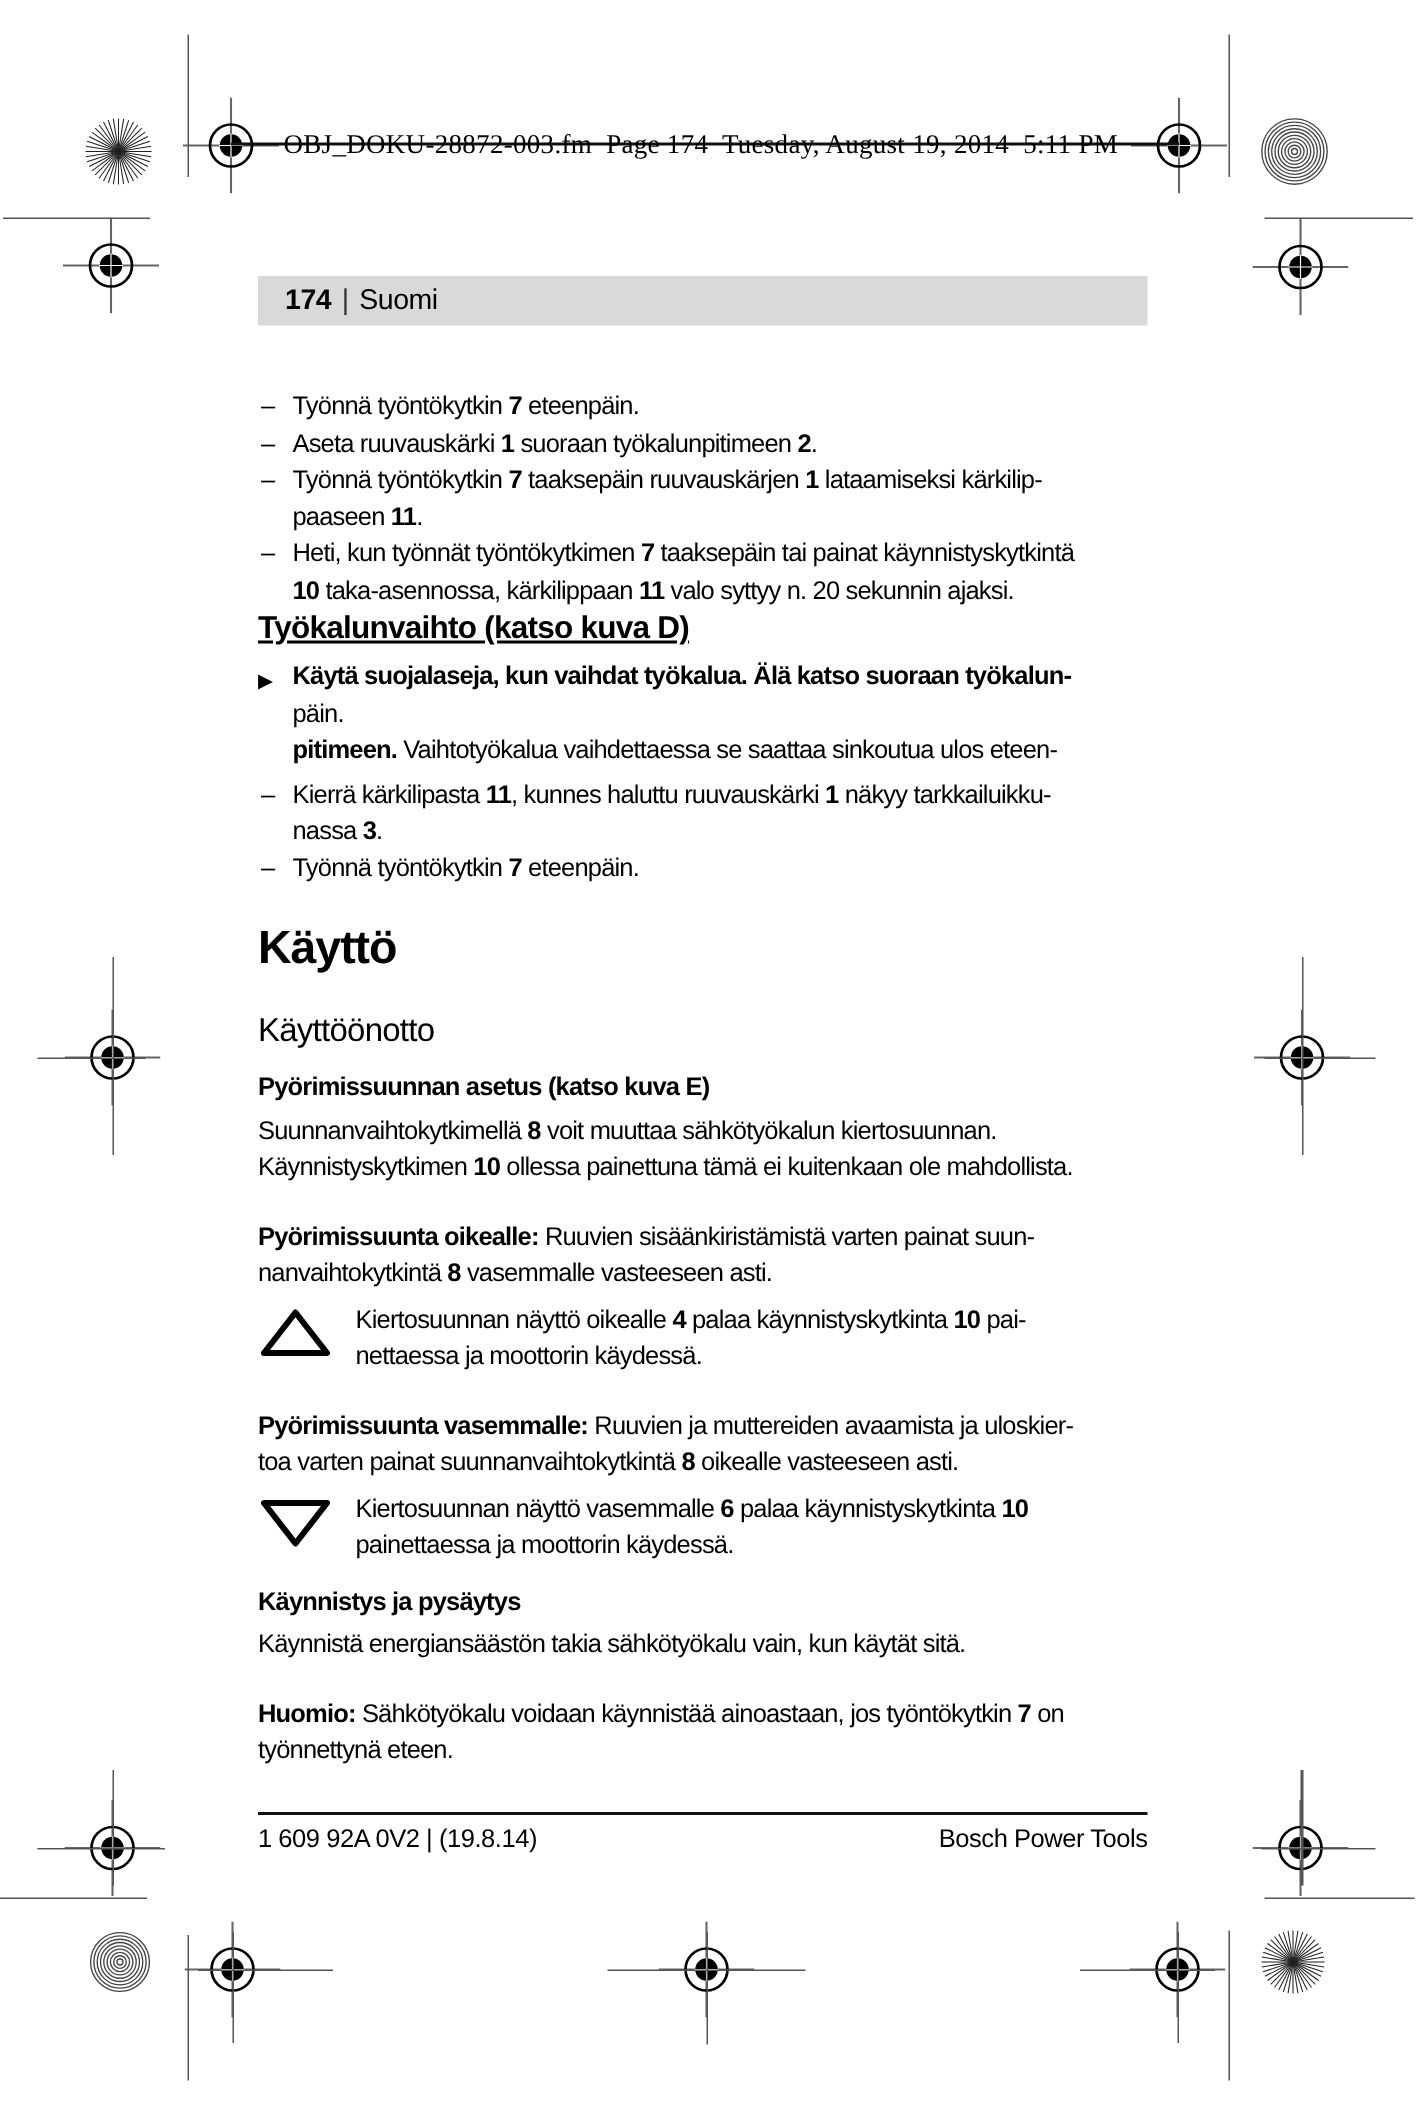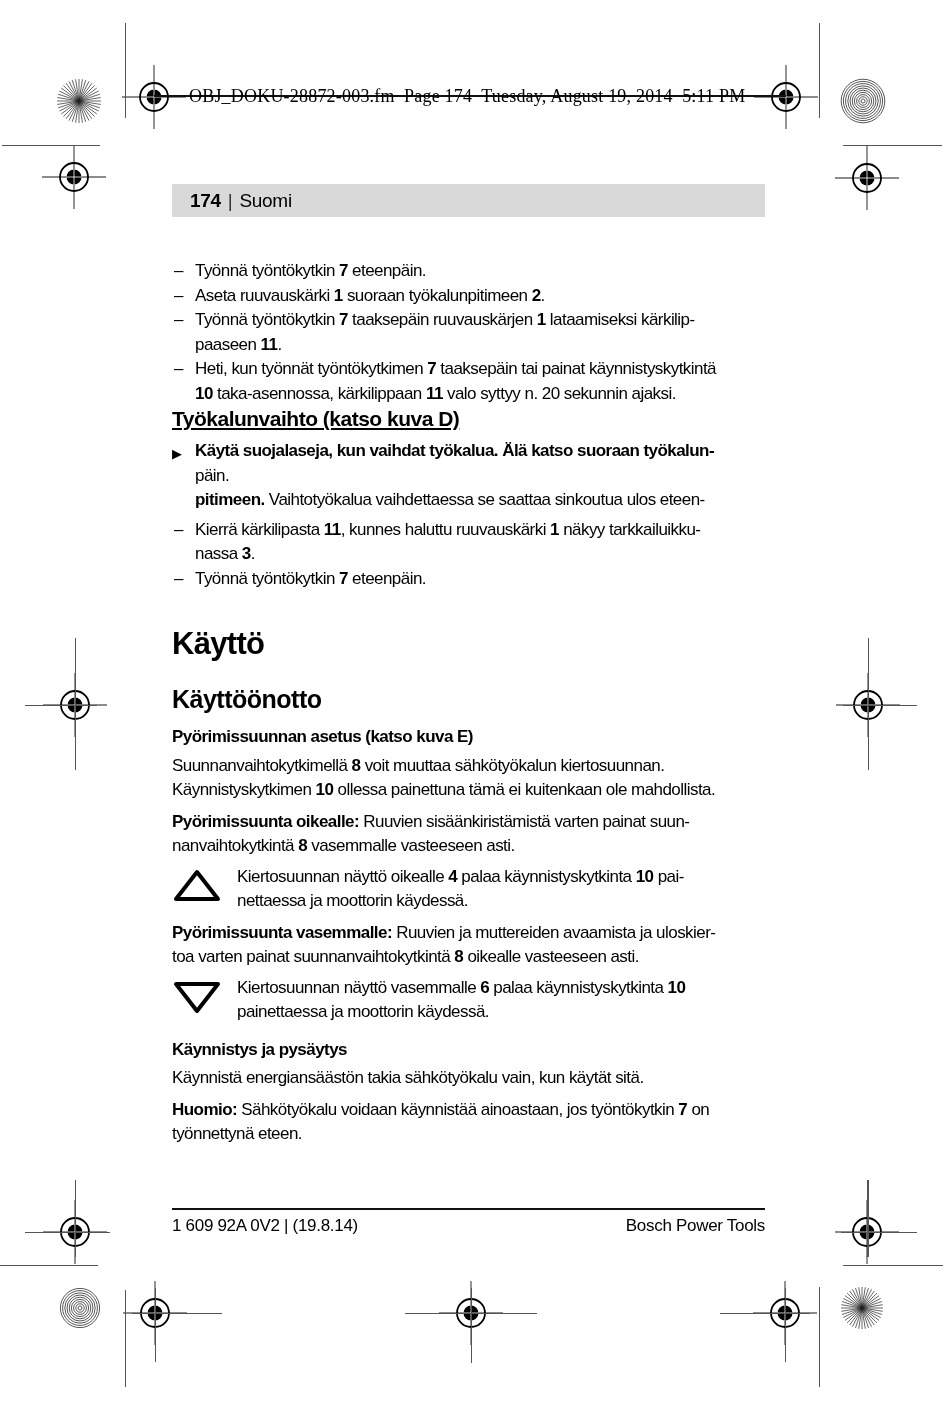--- a/index.html
+++ b/index.html
@@ -21,26 +21,26 @@
   .page-body{position:absolute;left:172px;top:250px;width:593px;
              font-size:17px;line-height:24.5px;letter-spacing:-.55px;}
   .line{white-space:pre;}
   .b{font-weight:bold;}
   .blk{margin:0;}
   .list{margin-top:9px;}
   .li{position:relative;padding-left:23px;}
   .li .marker{position:absolute;left:2px;top:0;}
   .warn{position:relative;padding-left:23px;margin-top:7px;}
   .warn .marker{position:absolute;left:0;top:3px;font-size:13px;}
-  .h1{font-size:31px;font-weight:bold;letter-spacing:-.7px;line-height:36px;margin-top:35px;}
-  .h2{font-size:25px;font-weight:bold;letter-spacing:-.5px;line-height:26px;margin-top:24px;}
+  .h1{font-size:31px;font-weight:bold;letter-spacing:-.7px;line-height:36px;margin-top:23px;}
+  .h2{font-size:22px;font-weight:normal;letter-spacing:-.5px;line-height:26px;margin-top:24px;}
   .h3{font-size:21px;font-weight:bold;letter-spacing:-.5px;line-height:26px;text-decoration:underline;}
   .h4{font-weight:bold;line-height:24.5px;margin-top:13px;}
   .p{margin-top:4px;}
-  .p.sp{margin-top:7px;}
+  .p.sp{margin-top:22px;}
   .list2{margin-top:5px;}
   .iconpara{display:flex;margin-top:6px;}
   .iconpara .iconbox{width:65px;flex:0 0 65px;padding-top:3px;}
   .iconpara .txt{flex:1;}
   
   .footer-rule{position:absolute;left:172px;top:1208px;width:593px;height:2px;background:#111;}
   .footer{position:absolute;left:172px;top:1216px;width:593px;display:flex;
           justify-content:space-between;font-size:17px;letter-spacing:-.3px;gap:16px;}
 </style>
 </head>

